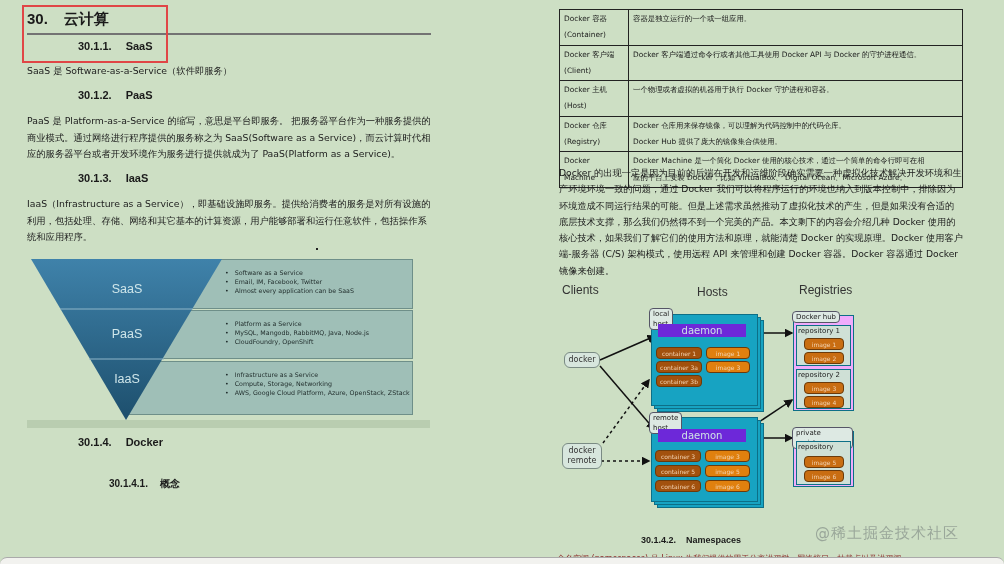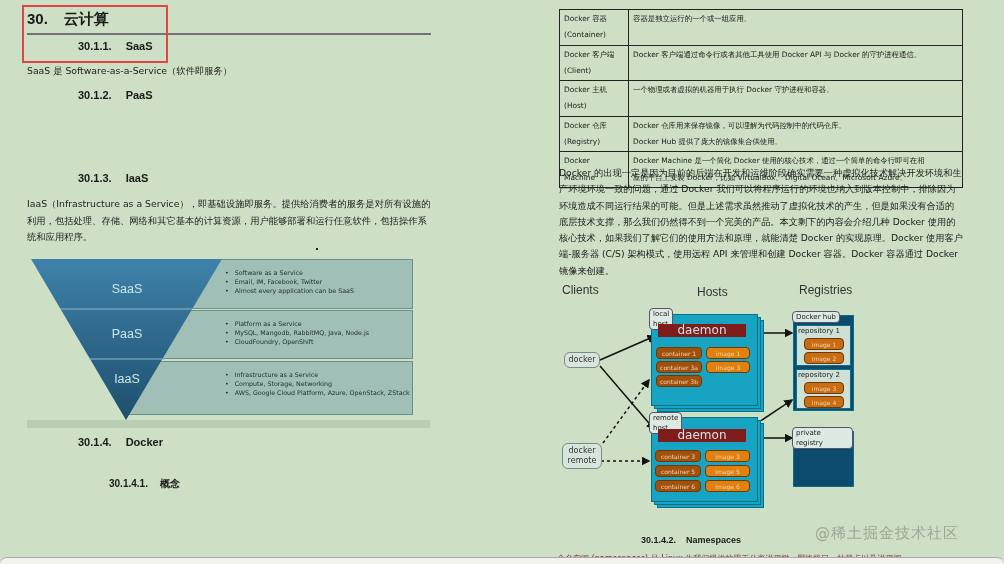--- a/index.html
+++ b/index.html
@@ -66,29 +66,29 @@
     position: absolute; background: #d7e6dd; border: 1px solid #7a8b84; border-radius: 6px;
     font-size: 8px; color: #333; text-align: center; line-height: 10px;
   }
   .host-stack { position: absolute; }
   .host-layer { position: absolute; background: #17a3c2; border: 1px solid #0d6f87; }
   .host-tag {
     position: absolute; background: #dde9e3; border: 1px solid #556; border-radius: 4px;
     font-size: 7px; padding: 0 3px; line-height: 10px; color: #222;
   }
   .daemon {
-    position: absolute; background: #7f1d1d; color: #cfe2e6; font-size: 12px; text-align: center; line-height: 13px;
+    position: absolute; background: #6d28d9; color: #cfe2e6; font-size: 10px; text-align: center; line-height: 13px;
   }
   .chip {
     position: absolute; border-radius: 4px; font-size: 6px; color: #f2d3b2; text-align: center; line-height: 11px; height: 12px;
     border: 1px solid #6b3a0a;
   }
   .chip.c { background: #a2510d; }
   .chip.i { background: #e0800e; }
-  .reg { position: absolute; background: #0c4a6e; border: 1px solid #0d6f87; }
+  .reg { position: absolute; background: #f0abfc; border: 1px solid #0d6f87; }
   .reg-inner { position: absolute; background: #cfe0d6; border: 1px solid #0d6f87; }
   .reg-label { position: absolute; font-size: 7px; color: #222; }
 
   .h4r { position: absolute; left: 86px; top: 535px; font-family: "Liberation Sans", sans-serif; font-weight: bold; font-size: 9px; }
   .h4r .num { margin-right: 10px; }
   .watermark { position: absolute; left: 815px; top: 524px; font-size: 15px; color: #9aa79a; letter-spacing: 1px; }
   .cutline { position: absolute; left: 557px; top: 553px; font-size: 8px; color: #8a2a2a; white-space: nowrap; overflow: hidden; width: 400px; height: 6px; }
 
   .bottom-bar { position: absolute; left: 0; top: 557px; width: 1004px; height: 7px; background: #f2f2ef; border-top: 1px solid #aaa; border-radius: 8px 8px 0 0; }
   .dot { position: absolute; left: 316px; top: 248px; width: 2px; height: 2px; background: #222; }
@@ -102,20 +102,21 @@
   </div>
   <div class="h3" style="left:78px;top:40px;">
     <span class="num">30.1.1.</span><span>SaaS</span>
   </div>
   <div class="red-box"></div>
   <div class="para" style="left:27px;top:63px;width:404px;">SaaS 是 Software-as-a-Service（软件即服务）</div>
 
   <div class="h3" style="left:78px;top:89px;">
     <span class="num">30.1.2.</span><span>PaaS</span>
   </div>
+  <div class="para" style="left:27px;top:113px;width:404px;">PaaS 是 Platform-as-a-Service 的缩写，意思是平台即服务。 把服务器平台作为一种服务提供的商业模式。通过网络进行程序提供的服务称之为 SaaS(Software as a Service)，而云计算时代相应的服务器平台或者开发环境作为服务进行提供就成为了 PaaS(Platform as a Service)。</div>
 
   <div class="h3" style="left:78px;top:172px;">
     <span class="num">30.1.3.</span><span>IaaS</span>
   </div>
   <div class="para" style="left:27px;top:196px;width:404px;">IaaS（Infrastructure as a Service），即基础设施即服务。提供给消费者的服务是对所有设施的利用，包括处理、存储、网络和其它基本的计算资源，用户能够部署和运行任意软件，包括操作系统和应用程序。</div>
   <div class="dot"></div>
 
   <div class="pyramid">
     <div class="pyr-shadow"></div>
     <div class="pyr-row" style="top:1px;height:50px;">
@@ -277,20 +278,25 @@
       </div>
       <div class="reg-inner" style="left:2px;top:53px;width:55px;height:40px;">
         <div class="reg-label" style="left:1px;top:1px;">repository 2</div>
         <div class="chip c" style="left:7px;top:12px;width:40px;background:#c96d12;">image 3</div>
         <div class="chip c" style="left:7px;top:26px;width:40px;background:#c96d12;">image 4</div>
       </div>
     </div>
 
     <div class="reg" style="left:238px;top:151px;width:61px;height:56px;">
       <div class="host-tag" style="left:-2px;top:-5px;">private registry</div>
+      <div class="reg-inner" style="left:2px;top:9px;width:55px;height:44px;">
+        <div class="reg-label" style="left:1px;top:1px;">repository</div>
+        <div class="chip c" style="left:7px;top:14px;width:40px;background:#c96d12;">image 5</div>
+        <div class="chip c" style="left:7px;top:28px;width:40px;background:#c96d12;">image 6</div>
+      </div>
     </div>
   </div>
 
   <div class="h4r">
     <span class="num">30.1.4.2.</span><span>Namespaces</span>
   </div>
 </div>
 
 <div class="cutline">命名空间 (namespaces) 是 Linux 为我们提供的用于分离进程树、网络接口、挂载点以及进程间</div>
 <div class="watermark">@稀土掘金技术社区</div>

